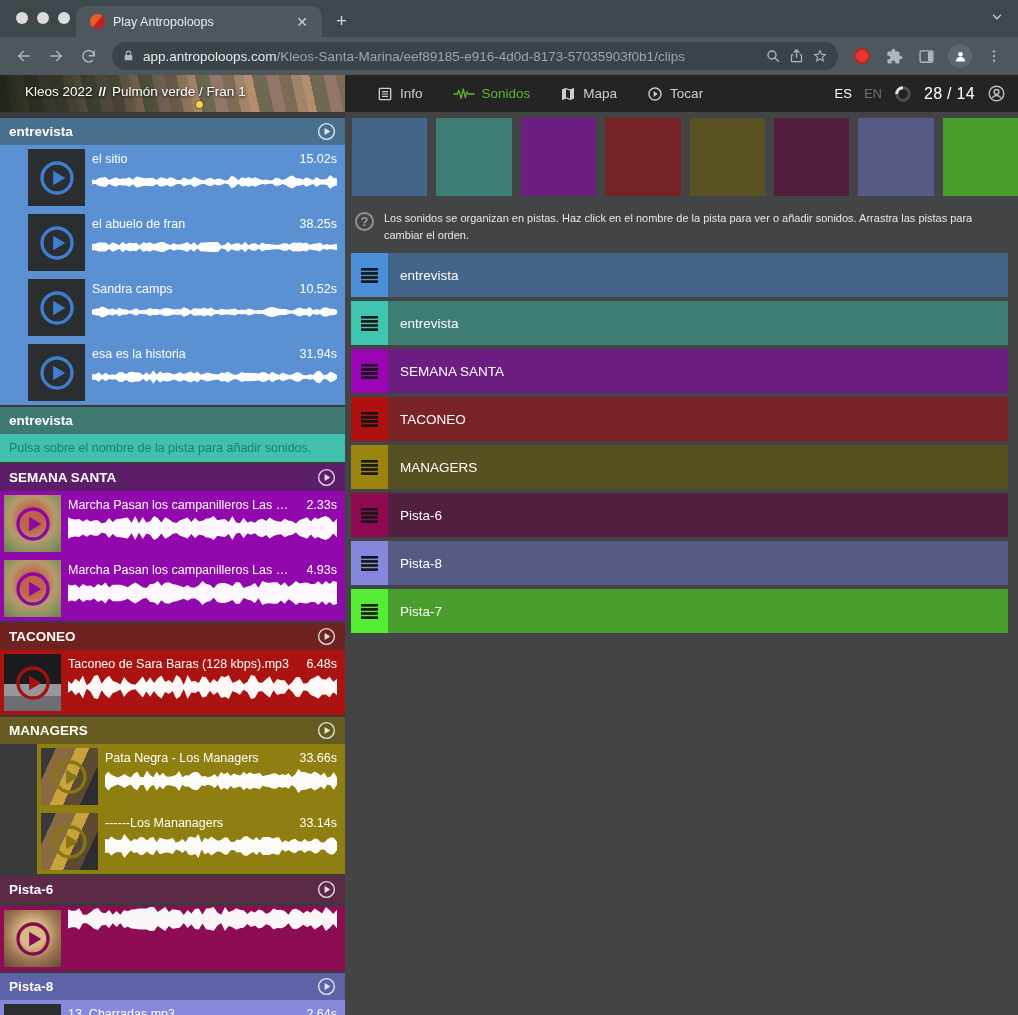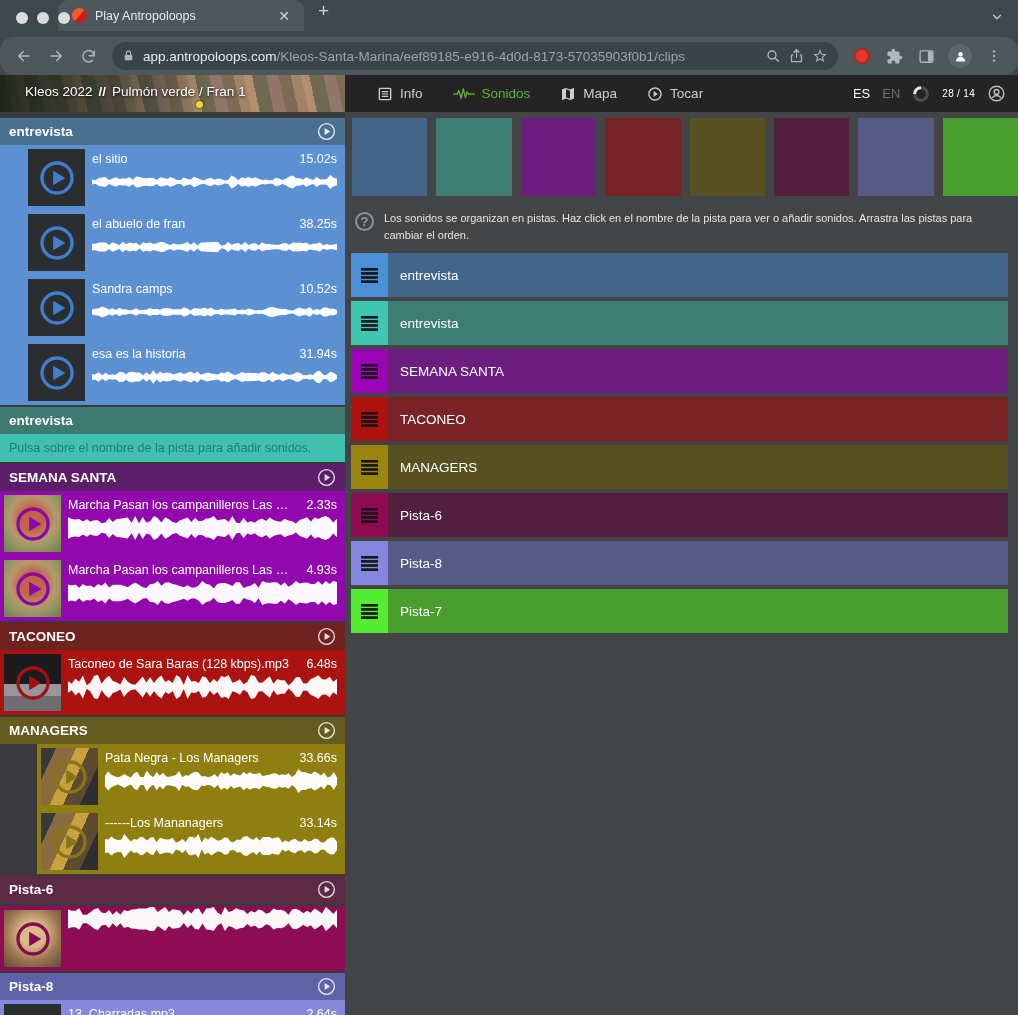--- a/index.html
+++ b/index.html
@@ -1,31 +1,31 @@
 <!DOCTYPE html>
 <html><head>
 <meta charset="utf-8">
 <style>
   * { margin:0; padding:0; box-sizing:border-box; }
   html,body { width:1018px; height:1015px; overflow:hidden; background:#434446;
     font-family:"Liberation Sans", sans-serif; -webkit-font-smoothing:antialiased; }
 
   
-  .titlebar { height:37px; background:#3e474b; display:flex; align-items:flex-start; position:relative; }
+  .titlebar { height:37px; background:#3e474b; display:flex; align-items:flex-end; position:relative;padding-left:18px; }
   .traffic { position:absolute; left:16px; top:12px; display:flex; gap:9px; }
   .traffic span { width:12px; height:12px; border-radius:50%; background:#dcdcdc; display:block; }
   .tab { margin-left:58px; width:246px; height:31px; background:#4d575c; border-radius:10px 10px 0 0;
     display:flex; align-items:center; padding:0 10px 0 14px; gap:8px; }
   .favicon { width:15px; height:15px; border-radius:50%; background:linear-gradient(130deg,#f05a28 45%,#c41f1f 55%); flex:none; }
   .tab-title { color:#e8eaed; font-size:12.5px; flex:1; white-space:nowrap; overflow:hidden; }
   .tab-close { color:#cdd3d6; font-size:14px; line-height:1; padding:2px 4px; }
   .newtab { color:#cdd3d6; font-size:19px; margin:0 0 5px 14px; }
   .tabstrip-chevron { position:absolute; right:14px; top:10px; color:#c3c9cc; }
 
-  .toolbar { height:38px; background:#4d575c; display:flex; align-items:center; padding:10px 10px; gap:4px;border-radius:14px; }
+  .toolbar { height:38px; background:#4d575c; display:flex; align-items:center; padding:10px 10px; gap:4px; }
   .navbtn { width:28px; height:28px; display:flex; align-items:center; justify-content:center; color:#aeb7bb; }
   .omnibox { flex:1; height:28px; margin:0 6px; background:#3a4347; border-radius:14px; display:flex;
     align-items:center; padding:0 10px; gap:8px; min-width:0; }
   .url { font-size:13.5px; color:#9aa6ab; white-space:nowrap; overflow:hidden; flex:1; }
   .url b { color:#e8eaed; font-weight:400; }
   .obx-icon { color:#aeb7bb; flex:none; display:flex; }
   .ext-record { width:16px; height:16px; border-radius:50%; background:#e8392e; border:2px solid #b8271e; margin:0 6px; flex:none; }
   .avatar { width:24px; height:24px; border-radius:50%; background:#5c666c; display:flex; align-items:center; justify-content:center; margin:0 4px; }
 
   
@@ -38,21 +38,21 @@
   .cover-text { position:absolute; left:25px; top:9px; color:#fff; font-size:13.5px; white-space:nowrap;
     text-shadow:0 1px 3px rgba(0,0,0,.85); }
   .cover-text .sep { margin:0 6px; font-weight:700; }
   .map-pin { position:absolute; left:196px; bottom:4px; width:7px; height:7px; border-radius:50%; background:#f7d738; box-shadow:0 0 2px #000; }
   .nav { display:flex; align-items:center; gap:14px; padding-left:24px; flex:1; }
   .navitem { display:flex; align-items:center; gap:7px; color:#cfcfcf; font-size:13.5px; padding:6px 8px; }
   .navitem.active { color:#61b332; }
   .hdr-right { display:flex; align-items:center; gap:12px; padding-right:12px; }
   .lang { font-size:13px; color:#fff; }
   .lang.dim { color:#6f6f6f; }
-  .counter { color:#fff; font-size:10px; letter-spacing:.3px; }
+  .counter { color:#fff; font-size:16px; letter-spacing:.3px; }
 
   
   .content { display:flex; height:903px; }
   .sidebar { width:345px; flex:none; background:#3a3a3c; padding-top:6px; overflow:hidden; }
   .main { flex:1; background:#434446; overflow:hidden; }
 
   
   .tsec { margin-bottom:2px; }
   .t-head { height:27px; display:flex; align-items:center; padding:0 9px; color:#fff; }
   .t-name { font-size:13.5px; font-weight:700; flex:1; }

